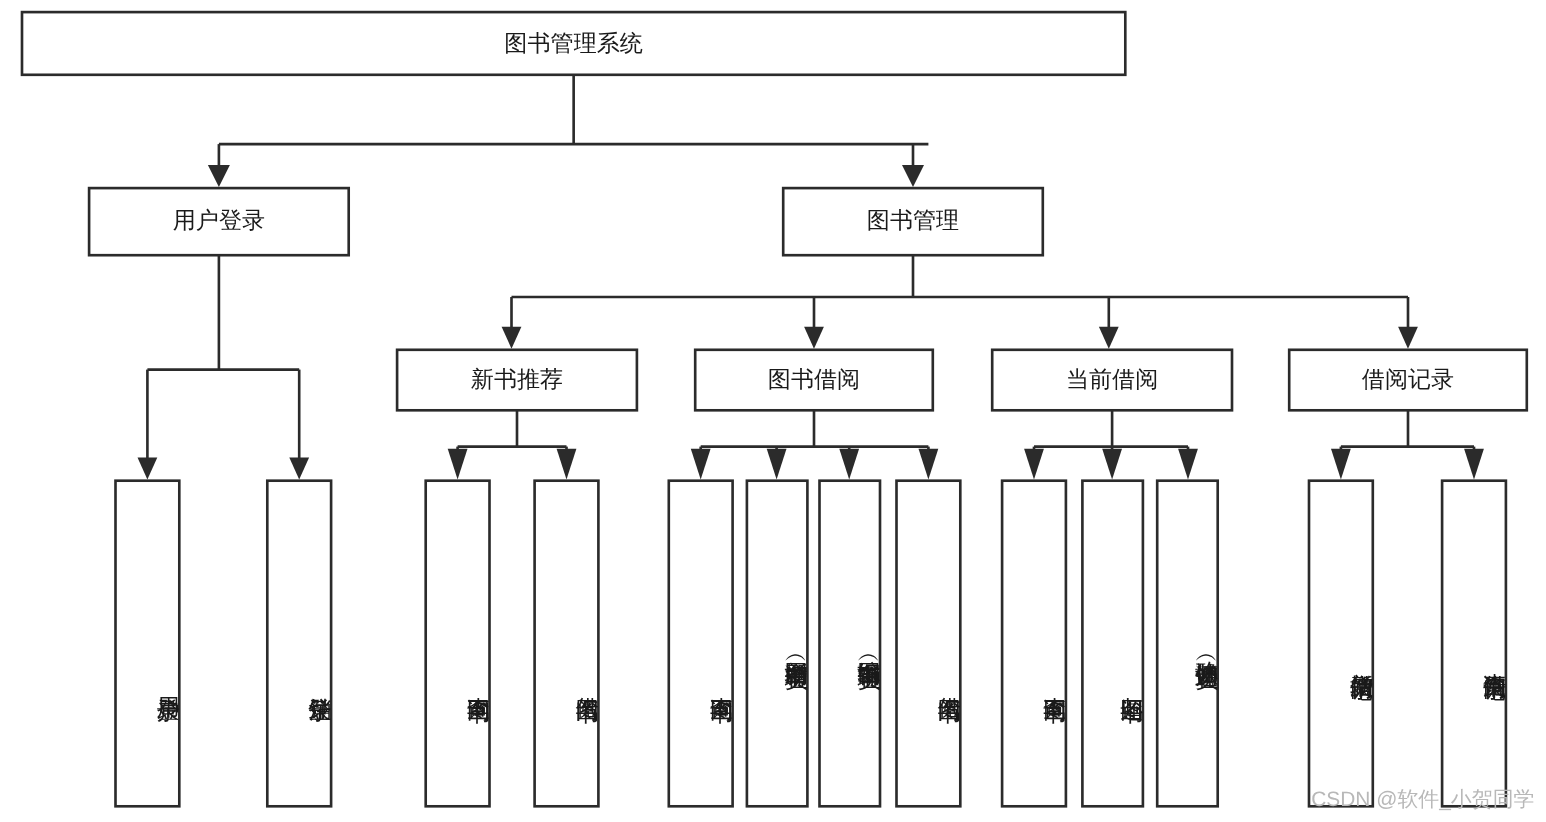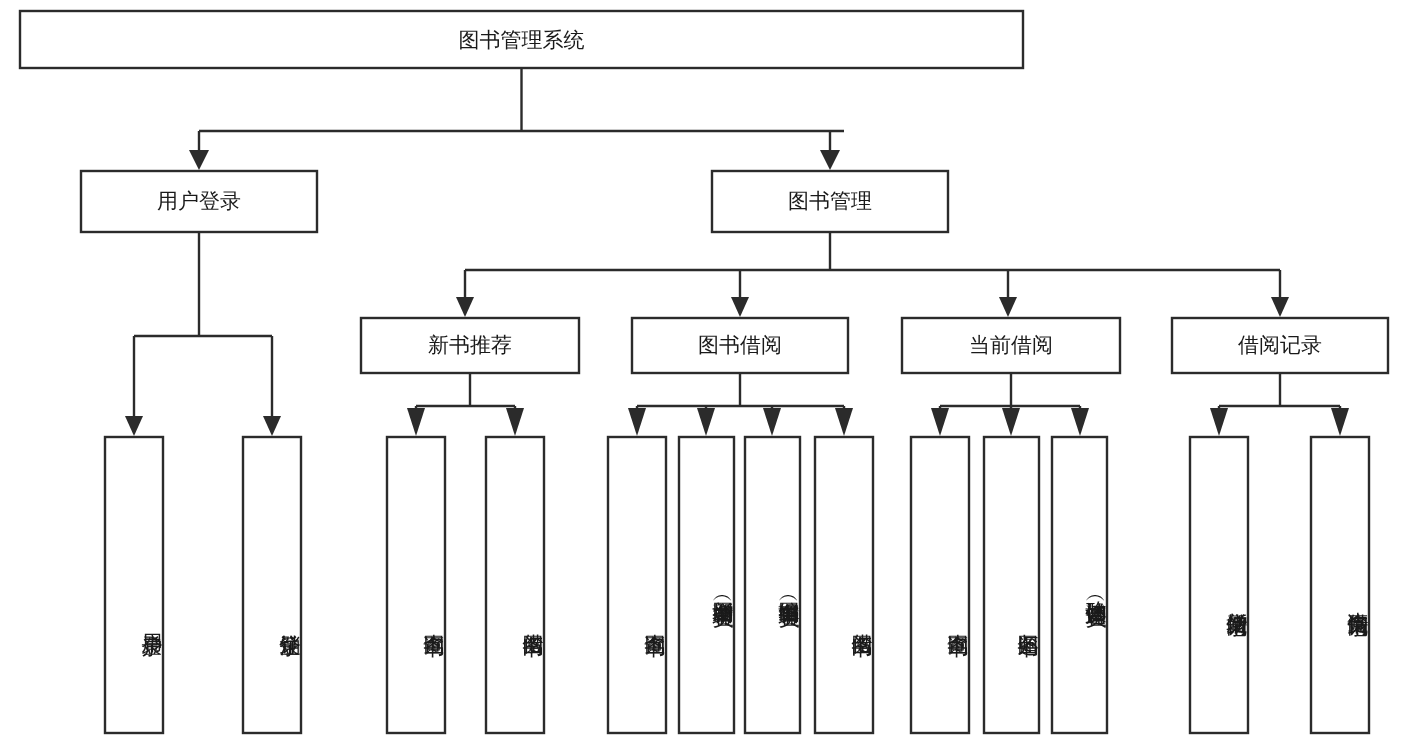--- a/index.html
+++ b/index.html
@@ -211,14 +211,15 @@
   <div class="node-label-v" style="left:608px; top:505px;  width:58px;  height:228px;">查询图书</div>
   <div class="node-label-v" style="left:679px; top:444px;  width:55px;  height:289px;">新增图书（管理员）</div>
   <div class="node-label-v" style="left:745px; top:444px;  width:55px;  height:289px;">编辑图书（管理员）</div>
   <div class="node-label-v" style="left:815px; top:505px;  width:58px;  height:228px;">借阅图书</div>
   <div class="node-label-v" style="left:911px; top:505px;  width:58px;  height:228px;">查询图书</div>
   <div class="node-label-v" style="left:984px; top:505px;  width:55px;  height:228px;">归还图书</div>
   <div class="node-label-v" style="left:1052px;top:444px;  width:55px;  height:289px;">确认归还（管理员）</div>
   <div class="node-label-v" style="left:1190px;top:462px;  width:58px;  height:271px;">新增借阅记录</div>
   <div class="node-label-v" style="left:1311px;top:462px;  width:58px;  height:271px;">查询借阅记录</div>
 
+  <div class="watermark">CSDN @软件_小贺同学</div>
 
 </div>
 
 </body></html>

